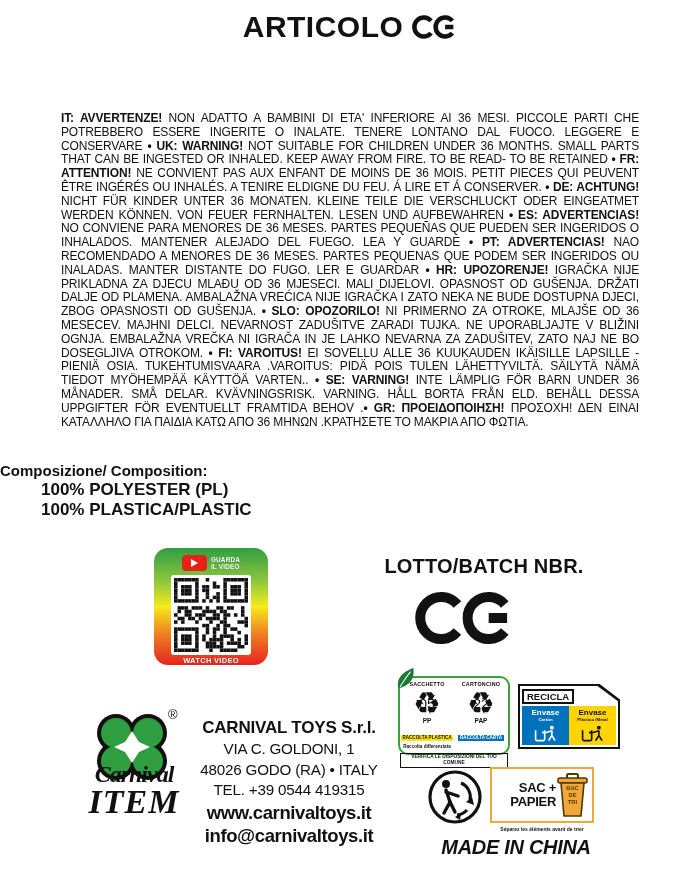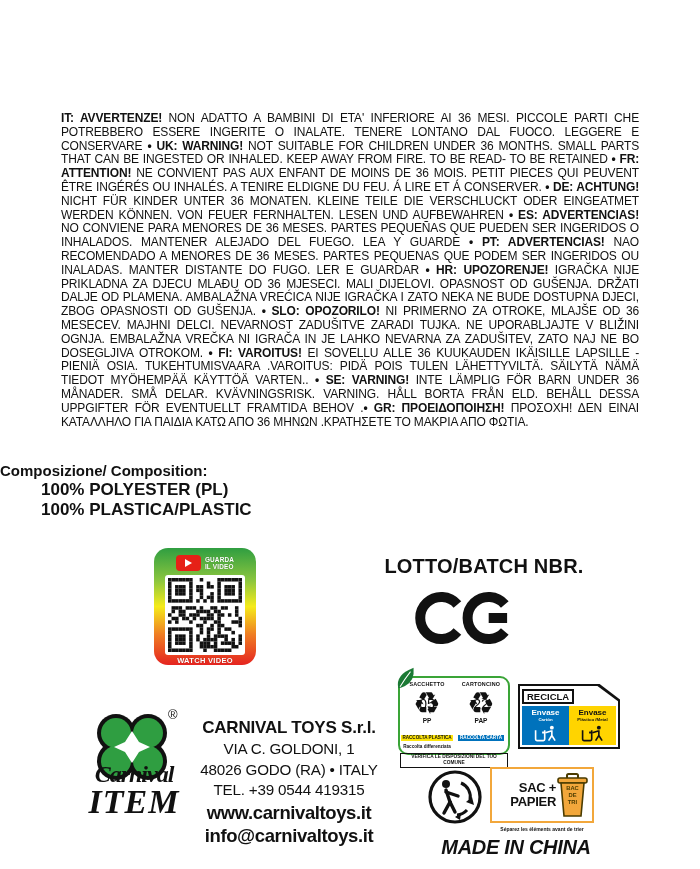--- a/index.html
+++ b/index.html
@@ -20,21 +20,21 @@
             font-size:12px;line-height:13.8px;letter-spacing:-.15px;
             text-align:justify;color:#111;}
   .warnings b{font-weight:700;}
 
   
   .composition{position:absolute;top:461px;left:0;width:100%;text-align:left;font-weight:800;}
   .composition .c0{font-size:15px;line-height:19px;}
   .composition .c1{font-size:17px;line-height:20px;margin-left:41px;}
 
   
-  .qr-block{position:absolute;left:154px;top:548px;width:102px;height:117px;
+  .qr-block{position:absolute;left:154px;top:548px;width:114px;height:117px;
             border-radius:14px;box-sizing:border-box;padding-top:4px;
             background:linear-gradient(180deg,#2f9e41 0%,#8cc63e 28%,#f5eb1a 50%,#ef7d23 74%,#e52420 100%);}
   .qr-head{height:22px;display:flex;justify-content:center;align-items:center;gap:4px;}
   .yt-icon{width:25px;height:16px;background:var(--youtube_red);border-radius:4px;
            display:flex;align-items:center;justify-content:center;flex:none;}
   .yt-icon .tri{width:0;height:0;border-left:7px solid #fff;border-top:4.5px solid transparent;
                 border-bottom:4.5px solid transparent;}
   .qr-head .lbl{color:#fff;font-size:6.4px;font-weight:900;line-height:7px;letter-spacing:.2px;
                 text-shadow:0 0 1px rgba(0,0,0,.35);}
   .qr-white{width:80px;height:80px;margin:1px auto 0;background:#fff;border-radius:3px;
@@ -116,20 +116,28 @@
   .made-in{position:absolute;left:410px;top:836px;width:212px;text-align:center;
            font-size:20px;font-weight:900;font-style:italic;letter-spacing:-.3px;}
 
   .ce-stroke{stroke:#111;stroke-width:19;fill:none;}
 </style>
 </head>
 <body>
 
 <div id="page">
 
+  <div class="title-row">
+    <span class="t">ARTICOLO</span>
+    <svg class="ce-small" viewBox="-5 -5 190 110">
+      <path class="ce-stroke" d="M75.6 24.3 A40 40 0 1 0 75.6 75.7"></path>
+      <path class="ce-stroke" d="M165.6 24.3 A40 40 0 1 0 165.6 75.7"></path>
+      <path class="ce-stroke" d="M135 50 H170"></path>
+    </svg>
+  </div>
 
   <div class="warnings"><b>IT: AVVERTENZE!</b> NON ADATTO A BAMBINI DI ETA' INFERIORE AI 36 MESI. PICCOLE PARTI CHE POTREBBERO ESSERE INGERITE O INALATE. TENERE LONTANO DAL FUOCO. LEGGERE E CONSERVARE <b>• UK: WARNING!</b> NOT SUITABLE FOR CHILDREN UNDER 36 MONTHS. SMALL PARTS THAT CAN BE INGESTED OR INHALED. KEEP AWAY FROM FIRE. TO BE READ- TO BE RETAINED <b>• FR: ATTENTION!</b> NE CONVIENT PAS AUX ENFANT DE MOINS DE 36 MOIS. PETIT PIECES QUI PEUVENT ÊTRE INGÉRÉS OU INHALÉS. A TENIRE ELDIGNE DU FEU. Á LIRE ET Á CONSERVER. <b>• DE: ACHTUNG!</b> NICHT FÜR KINDER UNTER 36 MONATEN. KLEINE TEILE DIE VERSCHLUCKT ODER EINGEATMET WERDEN KÖNNEN. VON FEUER FERNHALTEN. LESEN UND AUFBEWAHREN <b>• ES: ADVERTENCIAS!</b> NO CONVIENE PARA MENORES DE 36 MESES. PARTES PEQUEÑAS QUE PUEDEN SER INGERIDOS O INHALADOS. MANTENER ALEJADO DEL FUEGO. LEA Y GUARDE <b>• PT: ADVERTENCIAS!</b> NAO RECOMENDADO A MENORES DE 36 MESES. PARTES PEQUENAS QUE PODEM SER INGERIDOS OU INALADAS. MANTER DISTANTE DO FUGO. LER E GUARDAR <b>• HR: UPOZORENJE!</b> IGRAČKA NIJE PRIKLADNA ZA DJECU MLAĐU OD 36 MJESECI. MALI DIJELOVI. OPASNOST OD GUŠENJA. DRŽATI DALJE OD PLAMENA. AMBALAŽNA VREĆICA NIJE IGRAČKA I ZATO NEKA NE BUDE DOSTUPNA DJECI, ZBOG OPASNOSTI OD GUŠENJA. <b>• SLO: OPOZORILO!</b> NI PRIMERNO ZA OTROKE, MLAJŠE OD 36 MESECEV. MAJHNI DELCI. NEVARNOST ZADUŠITVE ZARADI TUJKA. NE UPORABLJAJTE V BLIŽINI OGNJA. EMBALAŽNA VREČKA NI IGRAČA IN JE LAHKO NEVARNA ZA ZADUŠITEV, ZATO NAJ NE BO DOSEGLJIVA OTROKOM. <b>• FI: VAROITUS!</b> EI SOVELLU ALLE 36 KUUKAUDEN IKÄISILLE LAPSILLE - PIENIÄ OSIA. TUKEHTUMISVAARA .VAROITUS: PIDÄ POIS TULEN LÄHETTYVILTÄ. SÄILYTÄ NÄMÄ TIEDOT MYÖHEMPÄÄ KÄYTTÖÄ VARTEN.. <b>• SE: VARNING!</b> INTE LÄMPLIG FÖR BARN UNDER 36 MÅNADER. SMÅ DELAR. KVÄVNINGSRISK. VARNING. HÅLL BORTA FRÅN ELD. BEHÅLL DESSA UPPGIFTER FÖR EVENTUELLT FRAMTIDA BEHOV .<b>• GR: ΠΡΟΕΙΔΟΠΟΙΗΣΗ!</b> ΠΡΟΣΟΧΗ! ΔΕΝ ΕΙΝΑΙ ΚΑΤΑΛΛΗΛΟ ΓΙΑ ΠΑΙΔΙΑ ΚΑΤΩ ΑΠΟ 36 ΜΗΝΩΝ .ΚΡΑΤΗΣΕΤΕ ΤΟ ΜΑΚΡΙΑ ΑΠΟ ΦΩΤΙΑ.</div>
 
   <div class="composition">
     <div class="c0">Composizione/ Composition:</div>
     <div class="c1">100% POLYESTER (PL)</div>
     <div class="c1">100% PLASTICA/PLASTIC</div>
   </div>
 
   <div class="qr-block">

